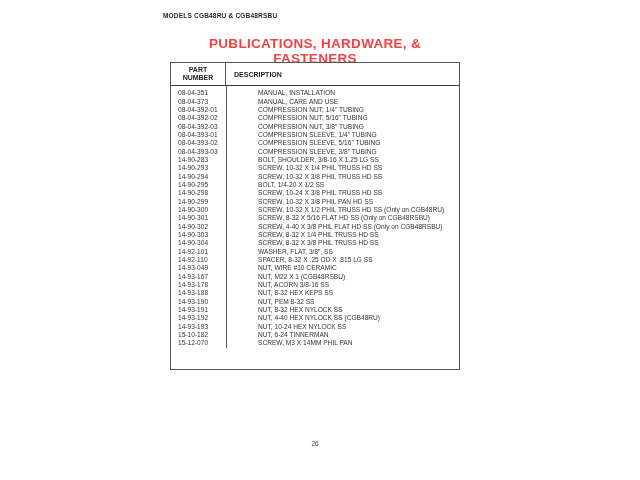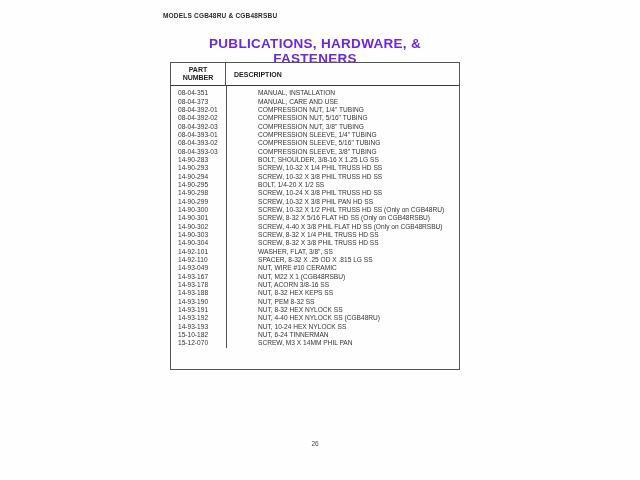--- a/index.html
+++ b/index.html
@@ -29,21 +29,21 @@
   }
   .doc-title {
     position: absolute;
     left: 170px;
     top: 36px;
     width: 290px;
     text-align: center;
     font-size: 13.5px;
     font-weight: bold;
     letter-spacing: 0.3px;
-    color: #6d28d9;
+    color: #ef4444;
   }
   .parts-table {
     position: absolute;
     left: 170px;
     top: 62px;
     width: 290px;
     height: 308px;
     border: 1px solid #555555;
     box-sizing: border-box;
     background: #fefefe;

